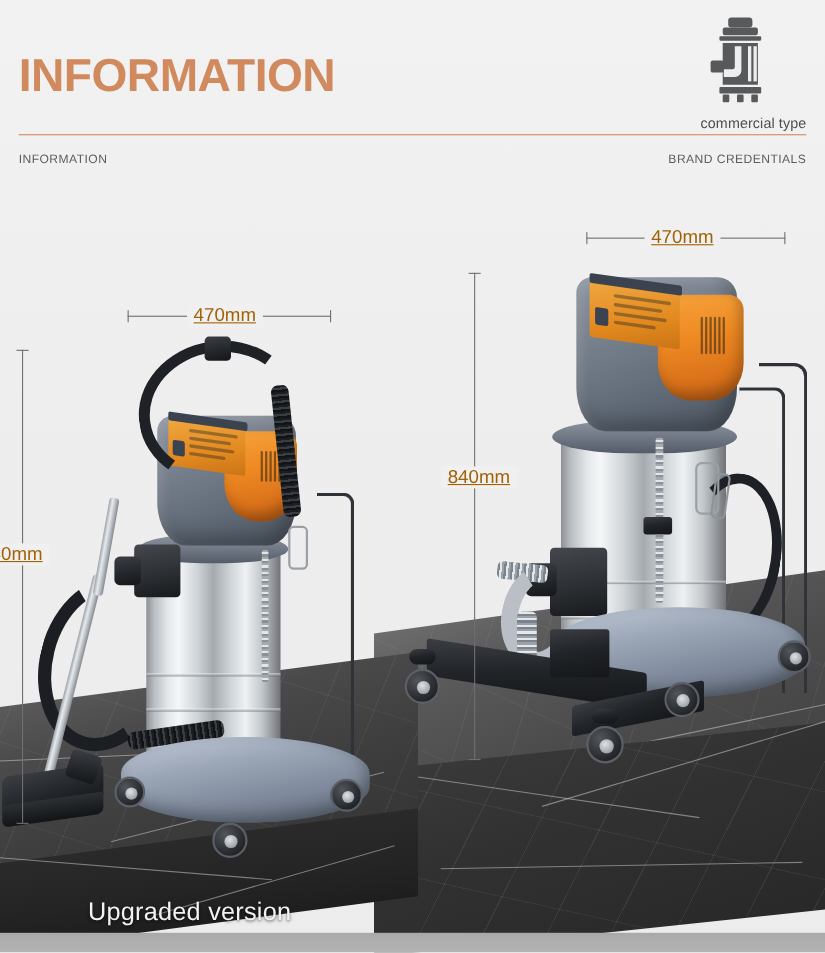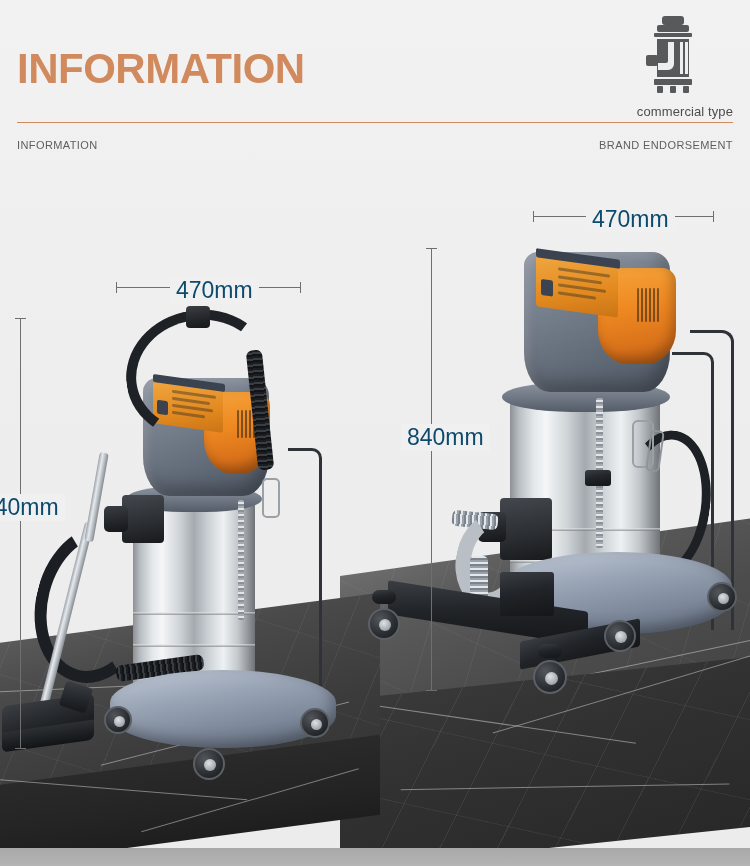--- a/index.html
+++ b/index.html
@@ -92,24 +92,25 @@
     width: 1px;
     background: #6f6f6f;
   }
   .dim-cap-h {
     position: absolute;
     height: 1px; width: 11px;
     background: #6f6f6f;
   }
   .dim-label {
     position: absolute;
-    font-size: 23px;
-    color: #0c4a6e;
+    font-size: 17px;
+    color: #a16207;
     background: transparent;
     white-space: nowrap;
+    text-decoration: underline;
   }
   .dim-label.on-bg { background: #f0f0f0; padding: 0 6px; }
 
   
   .floor {
     position: absolute;
   }
 
   .floor-left {
     left: -40px; top: 648px;
@@ -331,21 +332,21 @@
           <rect x="39" y="72" width="6" height="7" rx="1"></rect>
         </g>
       </svg>
     </div>
 
     <div class="commercial-type">commercial type</div>
 
     <div class="header-rule"></div>
 
     <div class="credentials">INFORMATION</div>
-    <div class="brand-endorsement">BRAND ENDORSEMENT</div>
+    <div class="brand-endorsement">BRAND CREDENTIALS</div>
   </div>
 
   <div class="floor floor-right">
     <div class="vein" style="left:30px; top:56px; width:300px; transform:rotate(6deg);"></div>
     <div class="vein" style="left:120px; top:130px; width:340px; transform:rotate(-4deg);"></div>
     <div class="vein" style="left:200px; top:190px; width:260px; transform:rotate(9deg);"></div>
   </div>
 
   <div class="floor floor-right-dark">
     <div class="vein" style="left:20px; top:40px; width:280px; transform:rotate(14deg);"></div>
@@ -548,16 +549,17 @@
     <div class="dim-label on-bg" style="left:586px; top:206px;">470mm</div>
   </div>
 
   <div>
     <div class="dim-cap-h" style="left:426px; top:248px;"></div>
     <div class="dim-line-v" style="left:431px; top:248px; height:442px;"></div>
     <div class="dim-cap-h" style="left:426px; top:690px;"></div>
     <div class="dim-label on-bg" style="left:401px; top:424px;">840mm</div>
   </div>
 
+  <div class="version-label" style="left:80px; top:815px;">Upgraded version</div>
 
 
 
 </div>
 
 </body></html>

